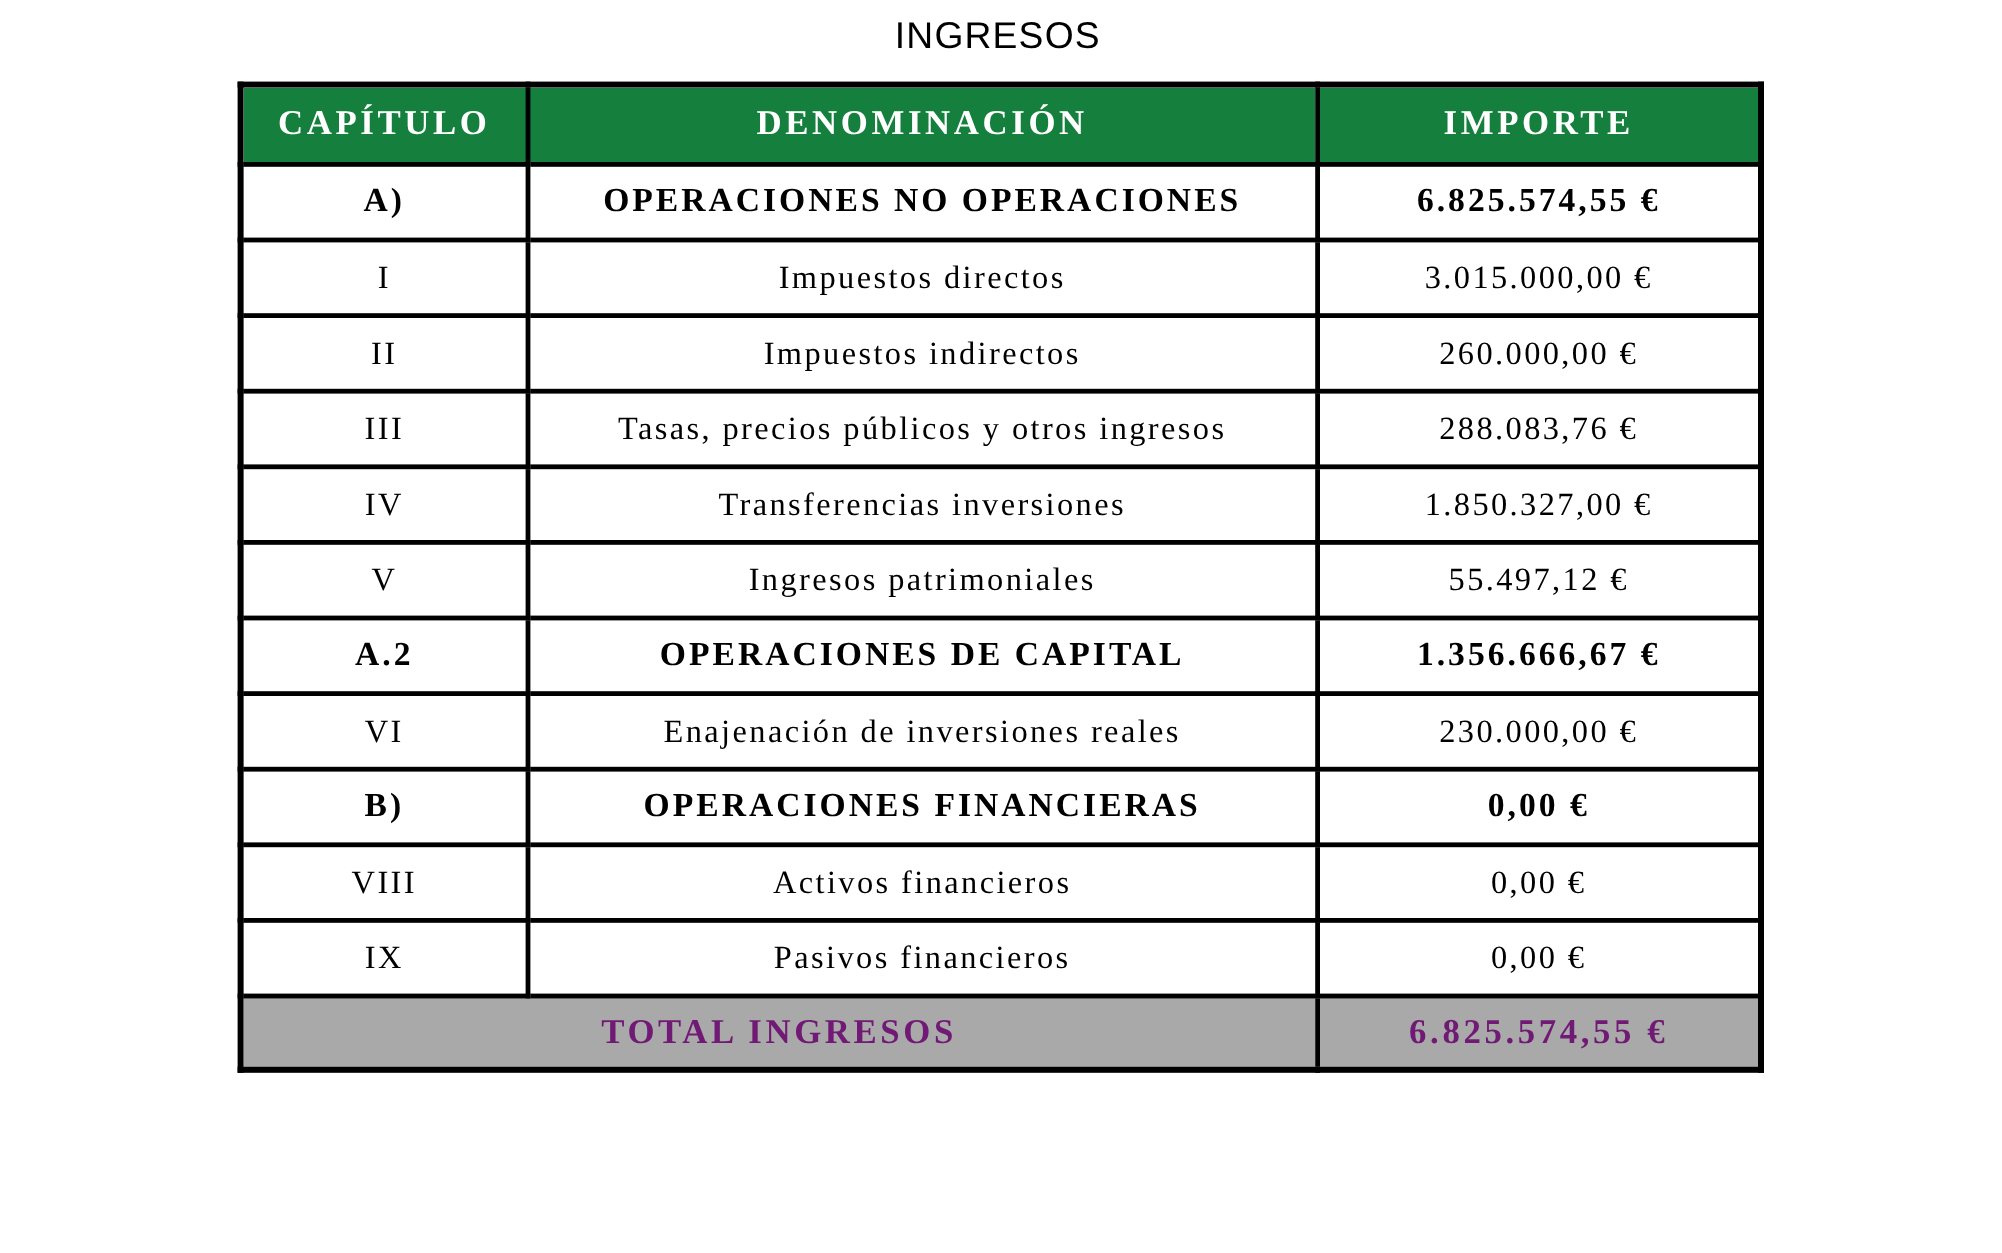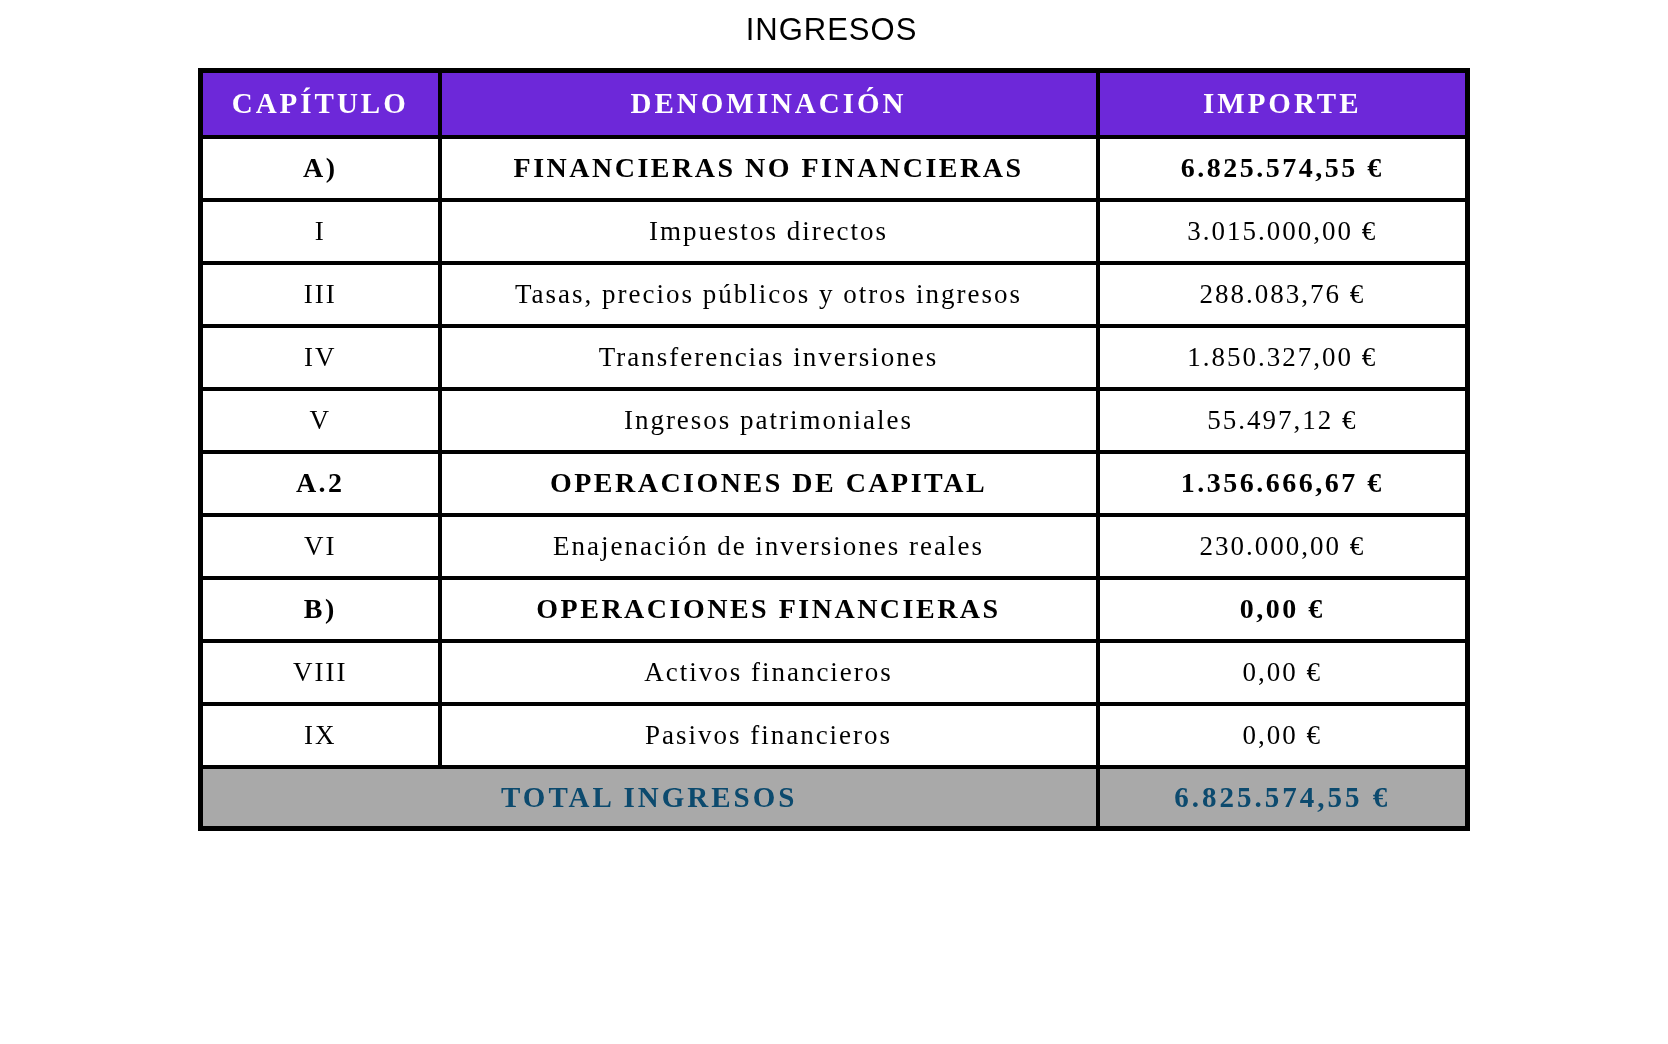--- a/index.html
+++ b/index.html
@@ -45,21 +45,21 @@
     vertical-align: middle;
     padding: 0 6px;
     overflow: hidden;
     white-space: nowrap;
   }
   thead tr { height: 66px; }
   tbody tr { height: 63px; }
   tfoot tr { height: 62px; }
 
   thead th {
-    background: #6d28d9;
+    background: #15803d;
     color: #ffffff;
     font-family: "Liberation Serif", "DejaVu Serif", serif;
     font-weight: 700;
     font-size: 29px;
     letter-spacing: 3px;
   }
   tbody td {
     background: #ffffff;
     color: #000000;
     font-family: "Liberation Serif", "DejaVu Serif", serif;
@@ -67,21 +67,21 @@
     font-size: 27px;
     letter-spacing: 2px;
   }
   tbody tr.section td {
     font-weight: 700;
     font-size: 28px;
     letter-spacing: 2.5px;
   }
   tfoot td {
     background: #a9a9a9;
-    color: #0c4a6e;
+    color: #701a75;
     font-family: "Liberation Serif", "DejaVu Serif", serif;
     font-weight: 700;
     font-size: 29px;
     letter-spacing: 3px;
   }
 </style>
 </head>
 <body>
 
 <div class="page">
@@ -97,27 +97,32 @@
     <thead>
       <tr>
         <th>CAPÍTULO</th>
         <th>DENOMINACIÓN</th>
         <th>IMPORTE</th>
       </tr>
     </thead>
     <tbody>
       <tr class="section">
         <td>A)</td>
-        <td>FINANCIERAS NO FINANCIERAS</td>
+        <td>OPERACIONES NO OPERACIONES</td>
         <td>6.825.574,55 €</td>
       </tr>
       <tr>
         <td>I</td>
         <td>Impuestos directos</td>
         <td>3.015.000,00 €</td>
+      </tr>
+      <tr>
+        <td>II</td>
+        <td>Impuestos indirectos</td>
+        <td>260.000,00 €</td>
       </tr>
       <tr>
         <td>III</td>
         <td>Tasas, precios públicos y otros ingresos</td>
         <td>288.083,76 €</td>
       </tr>
       <tr>
         <td>IV</td>
         <td>Transferencias inversiones</td>
         <td>1.850.327,00 €</td>

